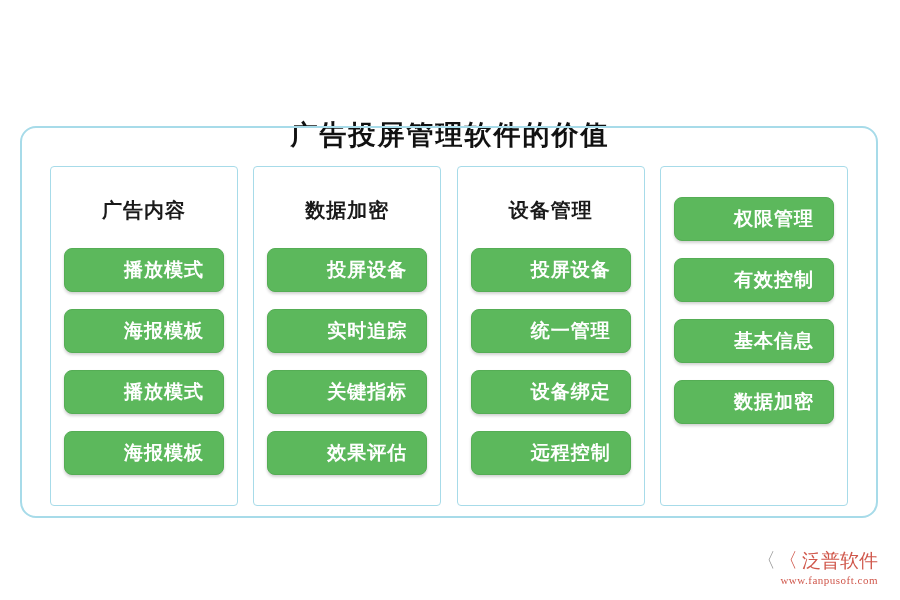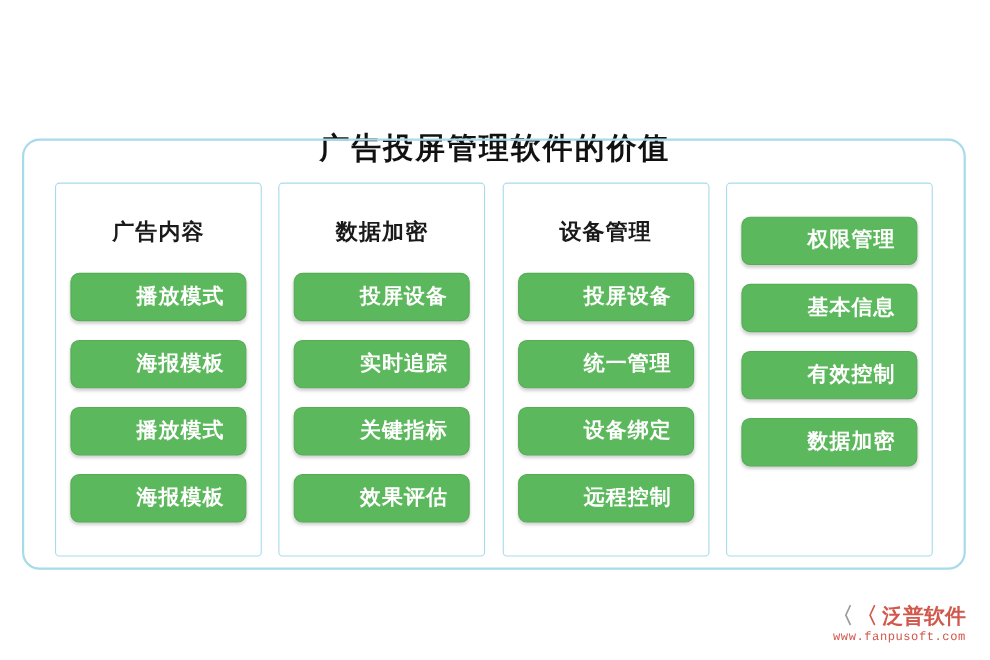--- a/index.html
+++ b/index.html
@@ -70,41 +70,41 @@
   }
   .footer {
     position: absolute;
     right: 22px;
     bottom: 14px;
     text-align: right;
     line-height: 1.1;
   }
   .footer .brand-row {
     font-size: 19px;
-    font-weight: bold;
+    font-weight: normal;
   }
   .footer .brand-mark {
     color: #9a9a9a;
     font-size: 20px;
     margin-right: 2px;
   }
   .footer .brand-mark-red {
     color: #d0584c;
     font-size: 20px;
     margin-right: 4px;
   }
   .footer .brand-name {
     color: #d0584c;
   }
   .footer .brand-url {
     display: block;
     margin-top: 2px;
     color: #d0584c;
     font-size: 11px;
-    font-family: Liberation Mono, monospace;
+    font-family: Liberation Serif, serif;
     letter-spacing: 0.5px;
   }
 </style>
 </head>
 <body>
 
 <h1 class="page-title">广告投屏管理软件的价值</h1>
 
 <div class="outer-frame">
   <div class="panels">
@@ -128,22 +128,22 @@
     <div class="panel">
       <div class="panel-header">设备管理</div>
       <div class="chip">投屏设备</div>
       <div class="chip">统一管理</div>
       <div class="chip">设备绑定</div>
       <div class="chip">远程控制</div>
     </div>
 
     <div class="panel">
       <div class="chip">权限管理</div>
+      <div class="chip">有效控制</div>
       <div class="chip">基本信息</div>
-      <div class="chip">有效控制</div>
       <div class="chip">数据加密</div>
     </div>
 
   </div>
 </div>
 
 <div class="footer">
   <div class="brand-row">
     <span class="brand-mark">〈</span><span class="brand-mark-red">〈</span><span class="brand-name">泛普软件</span>
   </div>

